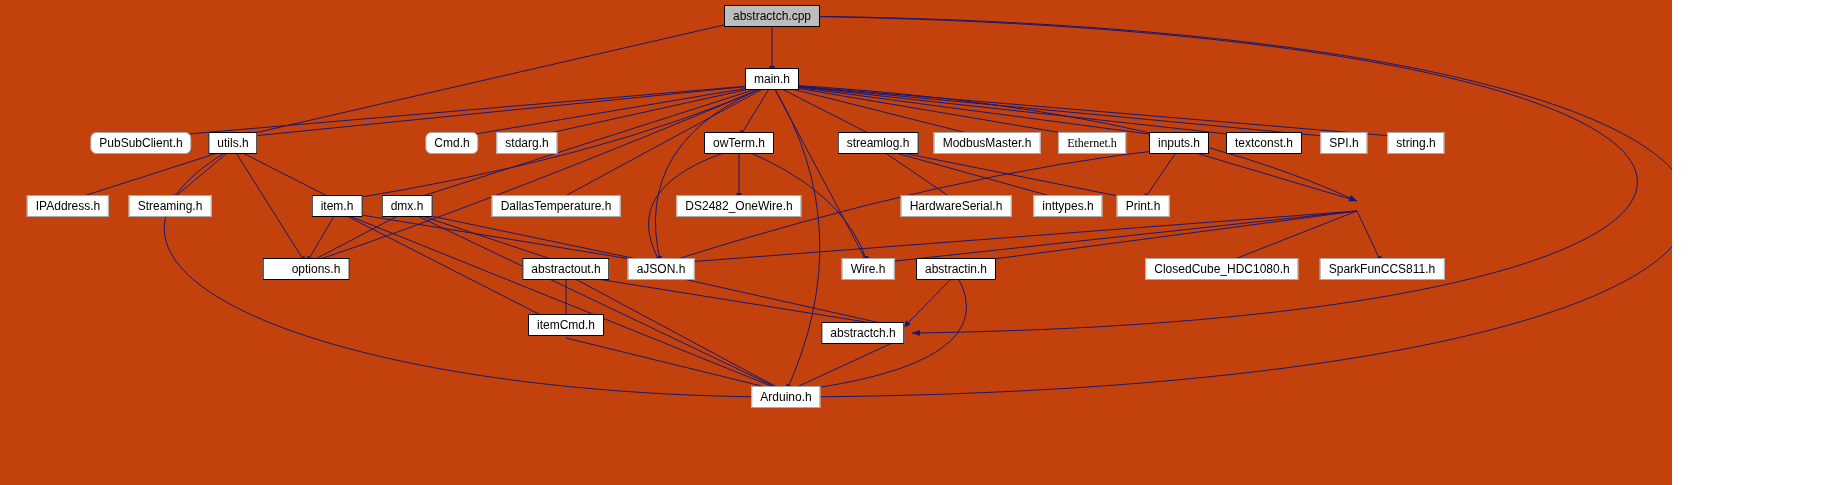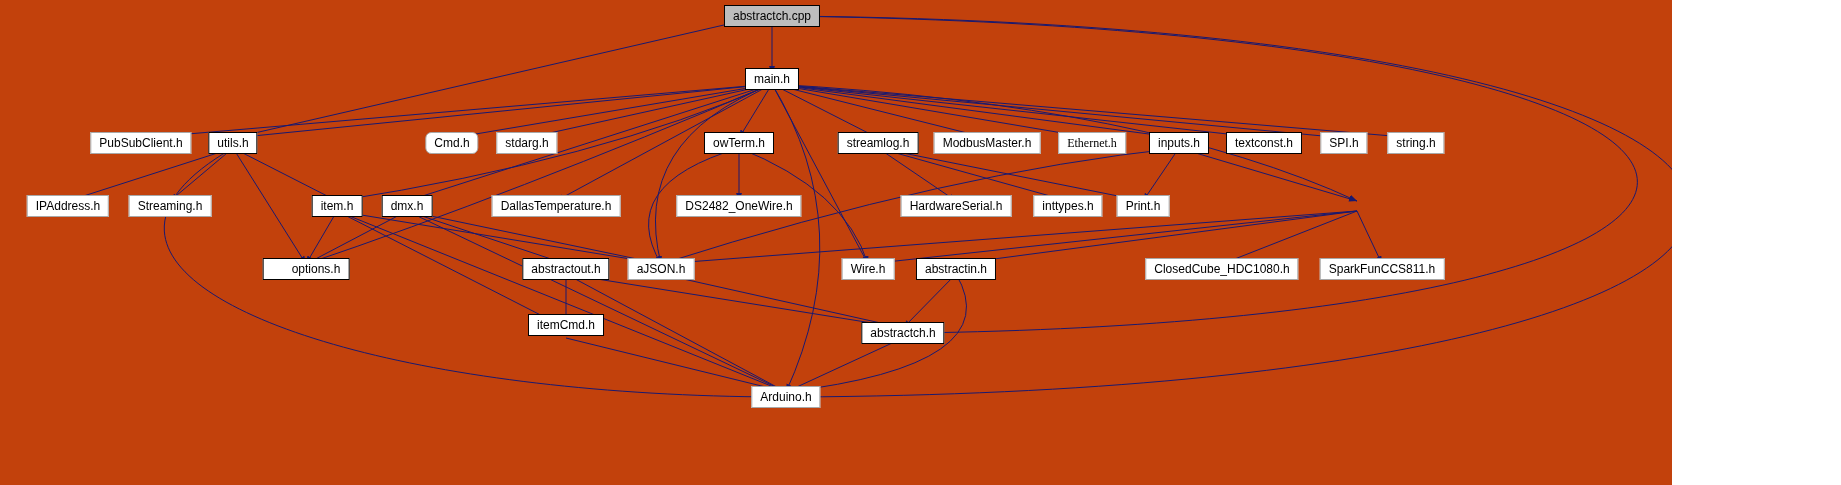--- a/index.html
+++ b/index.html
@@ -92,21 +92,21 @@
       <path d="M566,274 L903,328" fill="none" stroke="#191970" stroke-width="1" marker-end="url(#arrowhead)"></path>
       <path d="M566,274 L786,392" fill="none" stroke="#191970" stroke-width="1" marker-end="url(#arrowhead)"></path>
       <path d="M956,274 L903,328" fill="none" stroke="#191970" stroke-width="1" marker-end="url(#arrowhead)"></path>
       <path d="M956,274 Q1010,365 786,392" fill="none" stroke="#191970" stroke-width="1" marker-end="url(#arrowhead)"></path>
       <path d="M903,328 L661,274" fill="none" stroke="#191970" stroke-width="1" marker-end="url(#arrowhead)"></path>
       <path d="M903,338 L786,392" fill="none" stroke="#191970" stroke-width="1" marker-end="url(#arrowhead)"></path>
       <path d="M566,338 L786,392" fill="none" stroke="#191970" stroke-width="1" marker-end="url(#arrowhead)"></path>
     </svg>
 <div class="node root" style="left: 772px; top: 16px; background: rgb(189, 189, 189);">abstractch.cpp</div>
     <div class="node bold" style="left: 772px; top: 79px;">main.h</div>
-    <div class="node plain" style="left: 141px; top: 143px;">PubSubClient.h</div>
+    <div class="node plain" style="left: 141px; top: 143px; border-radius: 6px;">PubSubClient.h</div>
     <div class="node bold" style="left: 233px; top: 143px;">utils.h</div>
     <div class="node plain" style="left: 452px; top: 143px; border-radius: 6px;">Cmd.h</div>
     <div class="node plain" style="left: 527px; top: 143px;">stdarg.h</div>
     <div class="node bold" style="left: 739px; top: 143px;">owTerm.h</div>
     <div class="node bold" style="left: 878px; top: 143px;">streamlog.h</div>
     <div class="node plain" style="left: 987px; top: 143px;">ModbusMaster.h</div>
     <div class="node plain" style="left: 1092px; top: 143px; font-family: Liberation Serif, serif;">Ethernet.h</div>
     <div class="node bold" style="left: 1179px; top: 143px;">inputs.h</div>
     <div class="node bold" style="left: 1264px; top: 143px;">textconst.h</div>
     <div class="node plain" style="left: 1344px; top: 143px;">SPI.h</div>
@@ -121,15 +121,15 @@
     <div class="node plain" style="left: 1068px; top: 206px;">inttypes.h</div>
     <div class="node plain" style="left: 1143px; top: 206px;">Print.h</div>
     <div class="node bold" style="left: 306px; top: 269px; padding-left: 28px;">options.h</div>
     <div class="node bold" style="left: 566px; top: 269px;">abstractout.h</div>
     <div class="node plain" style="left: 661px; top: 269px;">aJSON.h</div>
     <div class="node plain" style="left: 868px; top: 269px;">Wire.h</div>
     <div class="node bold" style="left: 956px; top: 269px;">abstractin.h</div>
     <div class="node plain" style="left: 1222px; top: 269px;">ClosedCube_HDC1080.h</div>
     <div class="node plain" style="left: 1382px; top: 269px;">SparkFunCCS811.h</div>
     <div class="node bold" style="left: 566px; top: 325px; text-align: right;">itemCmd.h</div>
-    <div class="node bold" style="left: 903px; top: 333px;">abstractch.h</div>
+    <div class="node bold" style="left: 863px; top: 333px;">abstractch.h</div>
     <div class="node plain" style="left: 786px; top: 397px;">Arduino.h</div>
   </div>
 
 </body></html>

